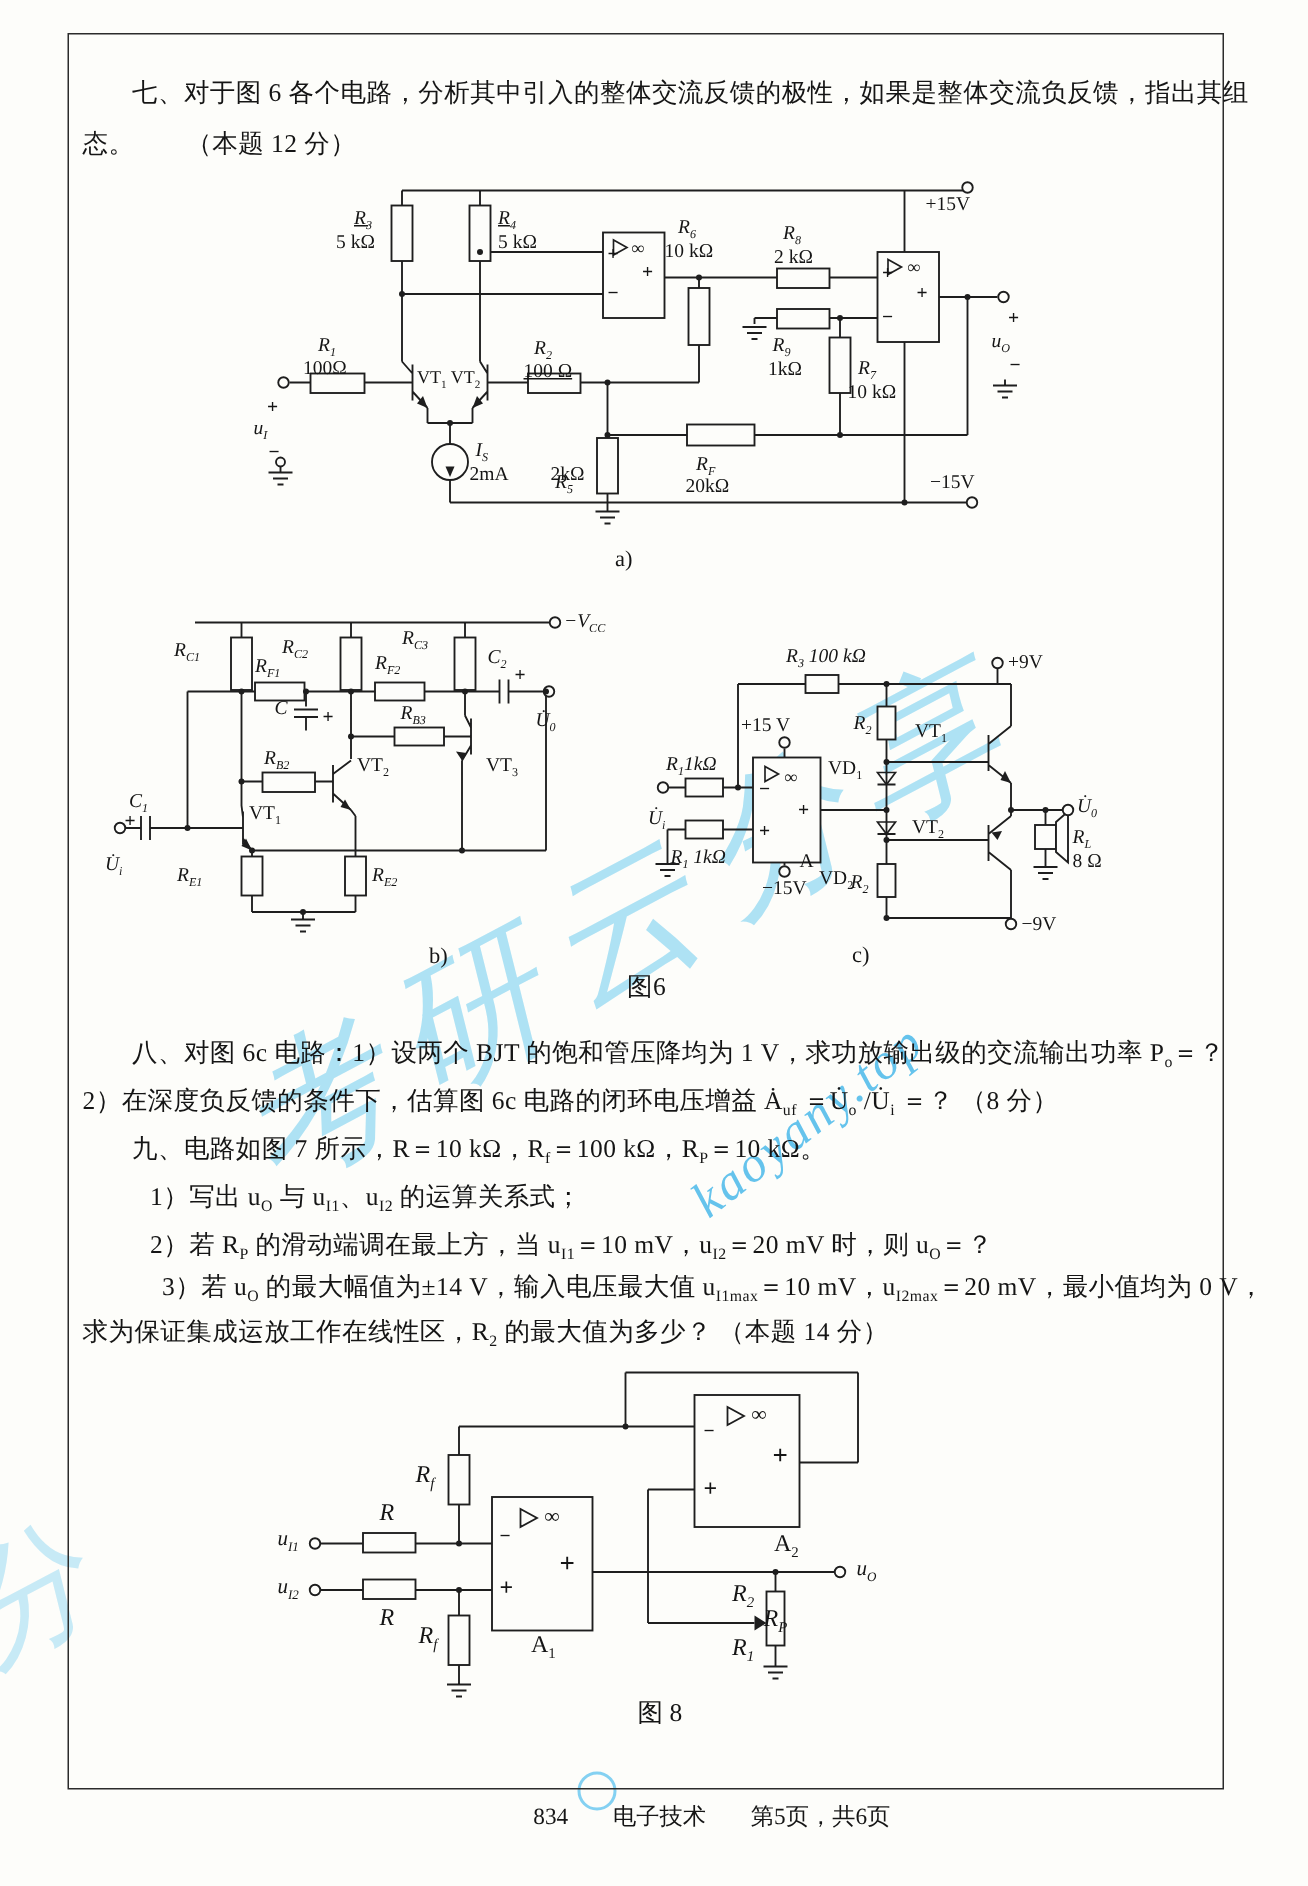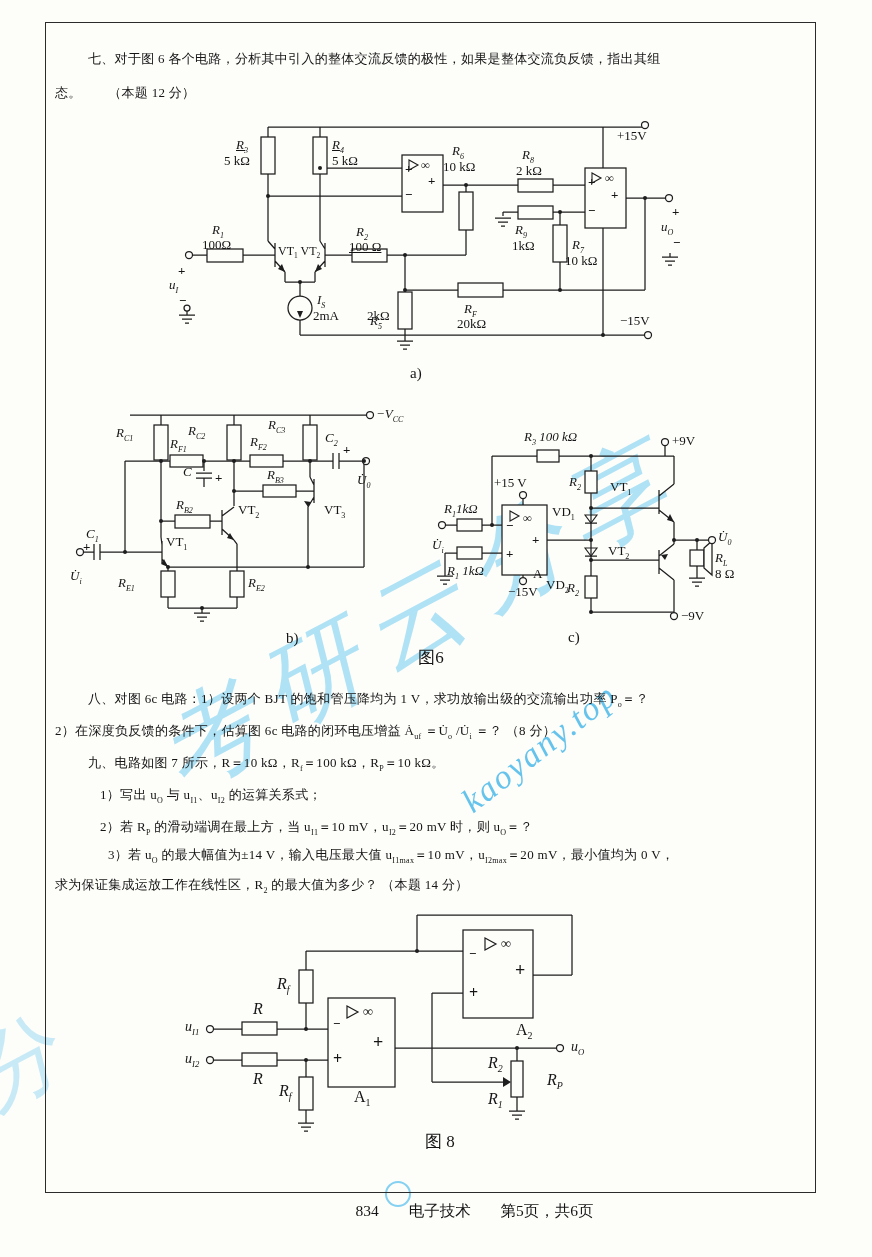--- a/index.html
+++ b/index.html
@@ -1,19 +1,19 @@
 <!DOCTYPE html>
 <html><head>
 <meta charset="utf-8">
 <style>
   html,body{margin:0;padding:0;}
   body{width:872px;height:1257px;position:relative;background:#fdfdfa;overflow:hidden;
        font-family:"Liberation Serif",serif;color:#151515;}
   .frame{position:absolute;left:45px;top:22px;width:769px;height:1169px;border:1.6px solid #2b2b2b;}
-  .txt{position:absolute;font-size:13px;white-space:nowrap;letter-spacing:.3px;}
+  .txt{position:absolute;font-size:17px;white-space:nowrap;letter-spacing:.3px;}
   .fig{position:absolute;}
   .fig svg{position:absolute;left:0;top:0;}
   .lbl{position:absolute;font-size:13px;line-height:1;white-space:nowrap;}
   .sym{font-style:italic;}
   .val{font-style:normal;}
   .sign{font-style:normal;font-size:13px;font-weight:bold;}
   .big{font-size:16px;}
   .inf{font-style:normal;font-size:12px;font-weight:bold;}
   .cap{font-style:normal;font-size:15px;}
   .bold{font-weight:normal;font-style:normal;}
@@ -347,21 +347,21 @@
   <span class="lbl sign" style="left:148px;top:146px;font-size:16px;">+</span>
   <span class="lbl sign" style="left:188px;top:128px;font-size:18px;">+</span>
   <span class="lbl val big" style="left:169px;top:184px;">A<sub>1</sub></span>
   <span class="lbl inf" style="left:316px;top:32px;font-size:14px;">∞</span>
   <span class="lbl sign" style="left:284px;top:42px;">−</span>
   <span class="lbl sign" style="left:284px;top:80px;font-size:16px;">+</span>
   <span class="lbl sign" style="left:330px;top:56px;font-size:18px;">+</span>
   <span class="lbl val big" style="left:331px;top:117px;">A<sub>2</sub></span>
   <span class="lbl sym" style="left:386px;top:135px;font-size:14px;">u<sub>O</sub></span>
   <span class="lbl sym big" style="left:303px;top:150px;">R<sub>2</sub></span>
-  <span class="lbl sym big" style="left:362px;top:167px;">R<sub>P</sub></span>
+  <span class="lbl sym big" style="left:324px;top:167px;">R<sub>P</sub></span>
   <span class="lbl sym big" style="left:303px;top:186px;">R<sub>1</sub></span>
   <span class="lbl bold" style="left:240px;top:228px;font-size:17px;">图 8</span>
 </div>
 
 <div class="footer">
   <span>834</span>
   <span>电子技术</span>
   <span>第5页，共6页</span>
 </div>
 

